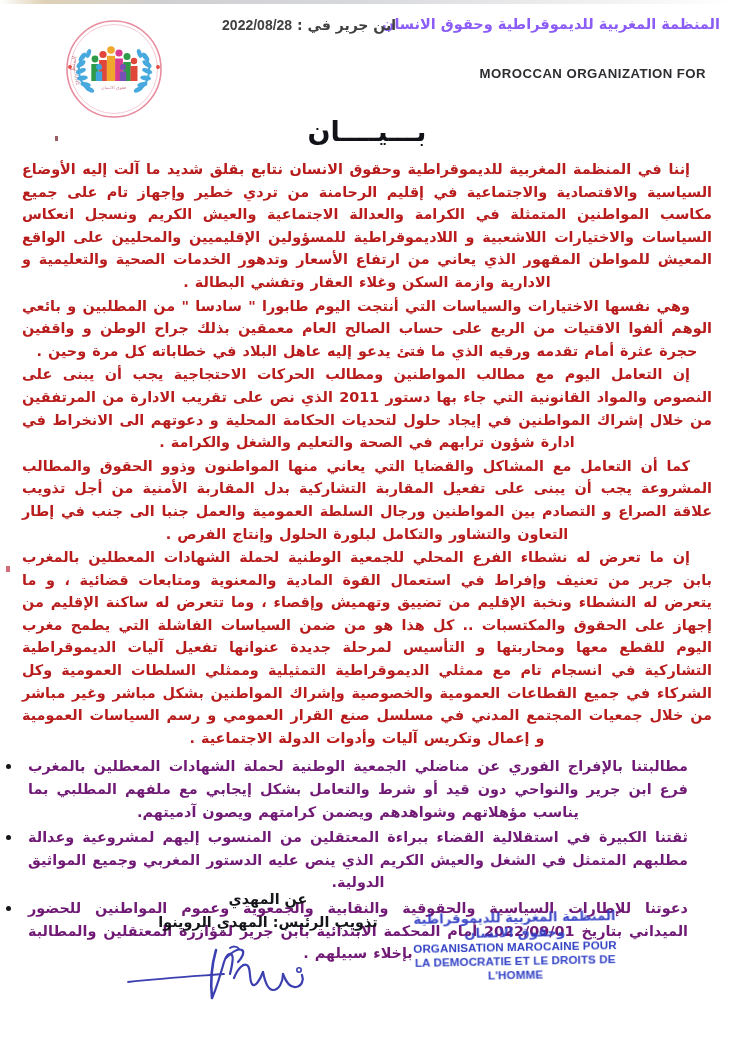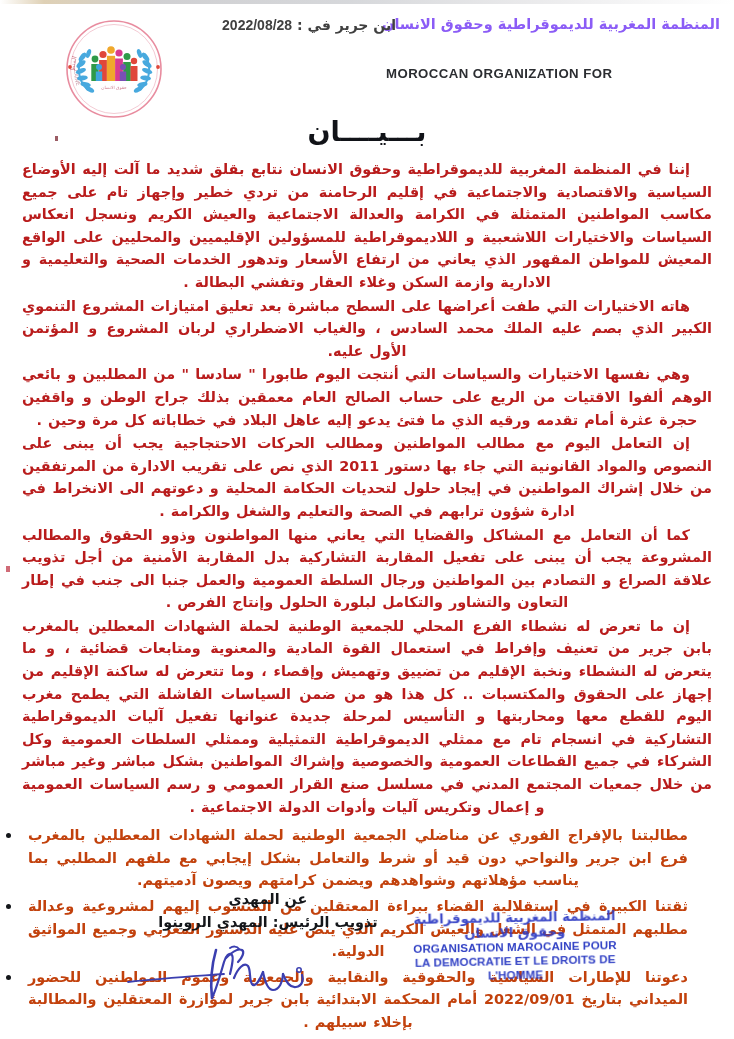--- a/index.html
+++ b/index.html
@@ -67,21 +67,21 @@
     white-space: nowrap;
   }
   .hdr-place-date .date-num {
     font-family: "Liberation Sans", sans-serif;
     font-weight: 700;
   }
   .hdr-en {
     position: absolute;
     top: 62px;
     right: 28px;
-    text-align: left;
+    text-align: right;
     direction: ltr;
     font-family: "Liberation Sans", sans-serif;
     font-size: 13.2px;
     font-weight: 600;
     letter-spacing: .45px;
     line-height: 23px;
     color: #2b2d31;
     width: 320px;
   }
 
@@ -136,21 +136,21 @@
     padding: 0;
     direction: rtl;
   }
   ul.demands li {
     position: relative;
     margin: 0 0 3px 0;
     padding: 0 24px 0 6px;
     font-size: 14.4px;
     line-height: 22.6px;
     font-weight: 600;
-    color: #c2410c;
+    color: #701a75;
     text-align: justify;
     text-align-last: center;
     word-spacing: 1px;
   }
   ul.demands li .bullet-dot {
     position: absolute;
     left: -16px;
     top: 9px;
     width: 5px;
     height: 5px;
@@ -328,21 +328,20 @@
         <text x="56" y="72" text-anchor="middle" font-size="4.4" fill="#c2596f" opacity="0.75" font-family="DejaVu Sans, sans-serif">حقوق الانسان</text>
       </svg>
     </div>
   </div>
 
   <div class="doc-title">بـــيــــان</div>
 
   <div class="body-wrap">
 
     <p class="para">إننا في المنظمة المغربية للديموقراطية وحقوق الانسان نتابع بقلق شديد ما آلت إليه الأوضاع السياسية والاقتصادية والاجتماعية في إقليم الرحامنة من تردي خطير وإجهاز تام على جميع مكاسب المواطنين المتمثلة في الكرامة والعدالة الاجتماعية والعيش الكريم ونسجل انعكاس السياسات والاختيارات اللاشعبية و اللاديموقراطية للمسؤولين الإقليميين والمحليين على الواقع المعيش للمواطن المقهور الذي يعاني من ارتفاع الأسعار وتدهور الخدمات الصحية والتعليمية و الادارية وازمة السكن وغلاء العقار وتفشي البطالة .</p>
-    <p class="para">هاته الاختيارات التي طفت أعراضها على السطح مباشرة بعد تعليق امتيازات المشروع التنموي الكبير الذي بصم عليه الملك محمد السادس ، والغياب الاضطراري لربان المشروع و المؤتمن الأول عليه.</p>
     <p class="para">وهي نفسها الاختيارات والسياسات التي أنتجت اليوم طابورا " سادسا " من المطلبين و بائعي الوهم ألفوا الاقتيات من الريع على حساب الصالح العام معمقين بذلك جراح الوطن و واقفين حجرة عثرة أمام تقدمه ورقيه الذي ما فتئ يدعو إليه عاهل البلاد في خطاباته كل مرة وحين .</p>
     <p class="para">إن التعامل اليوم مع مطالب المواطنين ومطالب الحركات الاحتجاجية يجب أن يبنى على النصوص والمواد القانونية التي جاء بها دستور 2011 الذي نص على تقريب الادارة من المرتفقين من خلال إشراك المواطنين في إيجاد حلول لتحديات الحكامة المحلية و دعوتهم الى الانخراط في ادارة شؤون ترابهم في الصحة والتعليم والشغل والكرامة .</p>
     <p class="para">كما أن التعامل مع المشاكل والقضايا التي يعاني منها المواطنون وذوو الحقوق والمطالب المشروعة يجب أن يبنى على تفعيل المقاربة التشاركية بدل المقاربة الأمنية من أجل تذويب علاقة الصراع و التصادم بين المواطنين ورجال السلطة العمومية والعمل جنبا الى جنب في إطار التعاون والتشاور والتكامل لبلورة الحلول وإنتاج الفرص .</p>
     <p class="para">إن ما تعرض له نشطاء الفرع المحلي للجمعية الوطنية لحملة الشهادات المعطلين بالمغرب بابن جرير من تعنيف وإفراط في استعمال القوة المادية والمعنوية ومتابعات قضائية ، و ما يتعرض له النشطاء ونخبة الإقليم من تضييق وتهميش وإقصاء ، وما تتعرض له ساكنة الإقليم من إجهاز على الحقوق والمكتسبات .. كل هذا هو من ضمن السياسات الفاشلة التي يطمح مغرب اليوم للقطع معها ومحاربتها و التأسيس لمرحلة جديدة عنوانها تفعيل آليات الديموقراطية التشاركية في انسجام تام مع ممثلي الديموقراطية التمثيلية وممثلي السلطات العمومية وكل الشركاء في جميع القطاعات العمومية والخصوصية وإشراك المواطنين بشكل مباشر وغير مباشر من خلال جمعيات المجتمع المدني في مسلسل صنع القرار العمومي و رسم السياسات العمومية و إعمال وتكريس آليات وأدوات الدولة الاجتماعية .</p>
 
     <ul class="demands">
       <li>
         <span class="bullet-dot"></span>
         <span>مطالبتنا بالإفراج الفوري عن  مناضلي الجمعية الوطنية لحملة الشهادات المعطلين بالمغرب فرع ابن جرير والنواحي دون قيد أو شرط والتعامل بشكل إيجابي مع  ملفهم المطلبي بما يناسب مؤهلاتهم وشواهدهم ويضمن كرامتهم ويصون آدميتهم.</span>
       </li>

